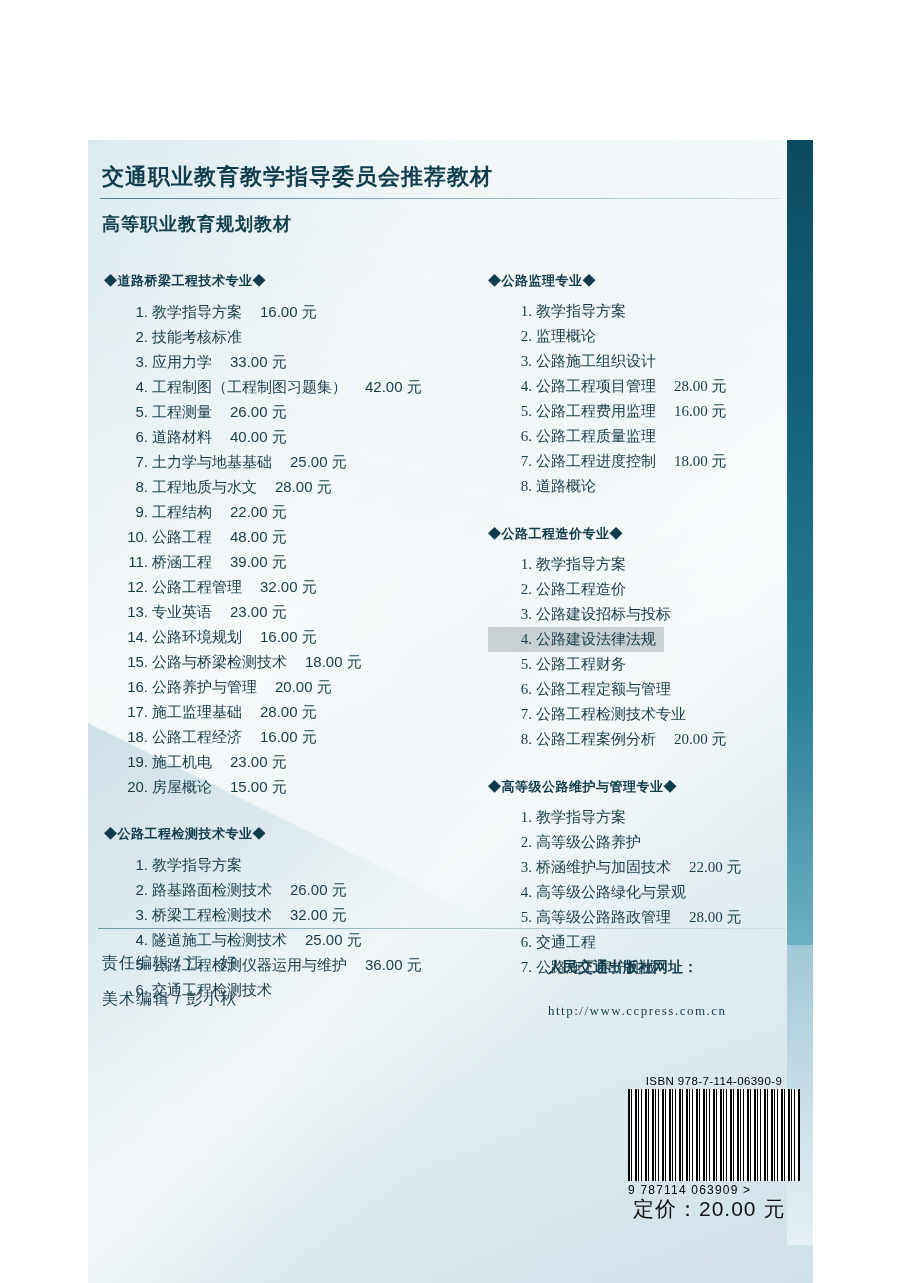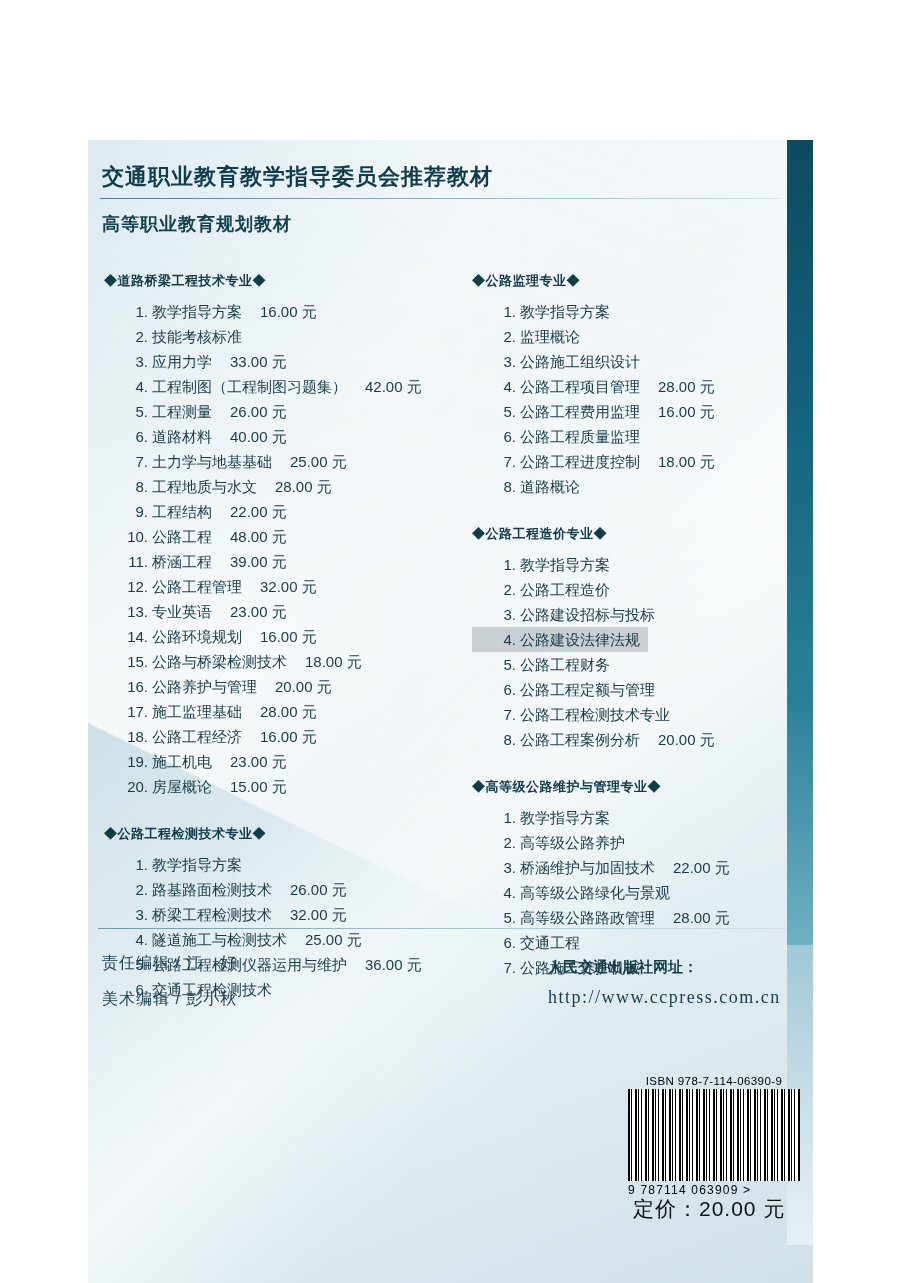--- a/index.html
+++ b/index.html
@@ -98,21 +98,21 @@
 
   
   .col {
     position: absolute;
     top: 128px;
     font-size: 15px;
     color: #173c49;
     line-height: 25px;
   }
   .col-left  { left: 16px;  width: 390px; }
-  .col-right { left: 384px; width: 320px; }
+  .col-right { left: 400px; width: 320px; font-family: Liberation Serif, serif; }
 
   .group { margin-bottom: 22px; }
   .group-title {
     font-weight: bold;
     font-size: 13px;
     color: #0f3b4b;
     margin-bottom: 6px;
     letter-spacing: 0.5px;
   }
   .entry {
@@ -161,21 +161,22 @@
     top: 812px;
     font-size: 15px;
     color: #123e4e;
     line-height: 30px;
     font-weight: bold;
   }
   .publisher .url {
     font-family: "Liberation Serif", serif;
     font-weight: normal;
     letter-spacing: 1.5px;
-    font-size: 18px;
+    font-size: 13px;
+    margin-top: 14px;
   }
 
   
   .barcode-wrap {
     position: absolute;
     left: 540px;
     top: 935px;
     width: 172px;
   }
   .isbn-text {

